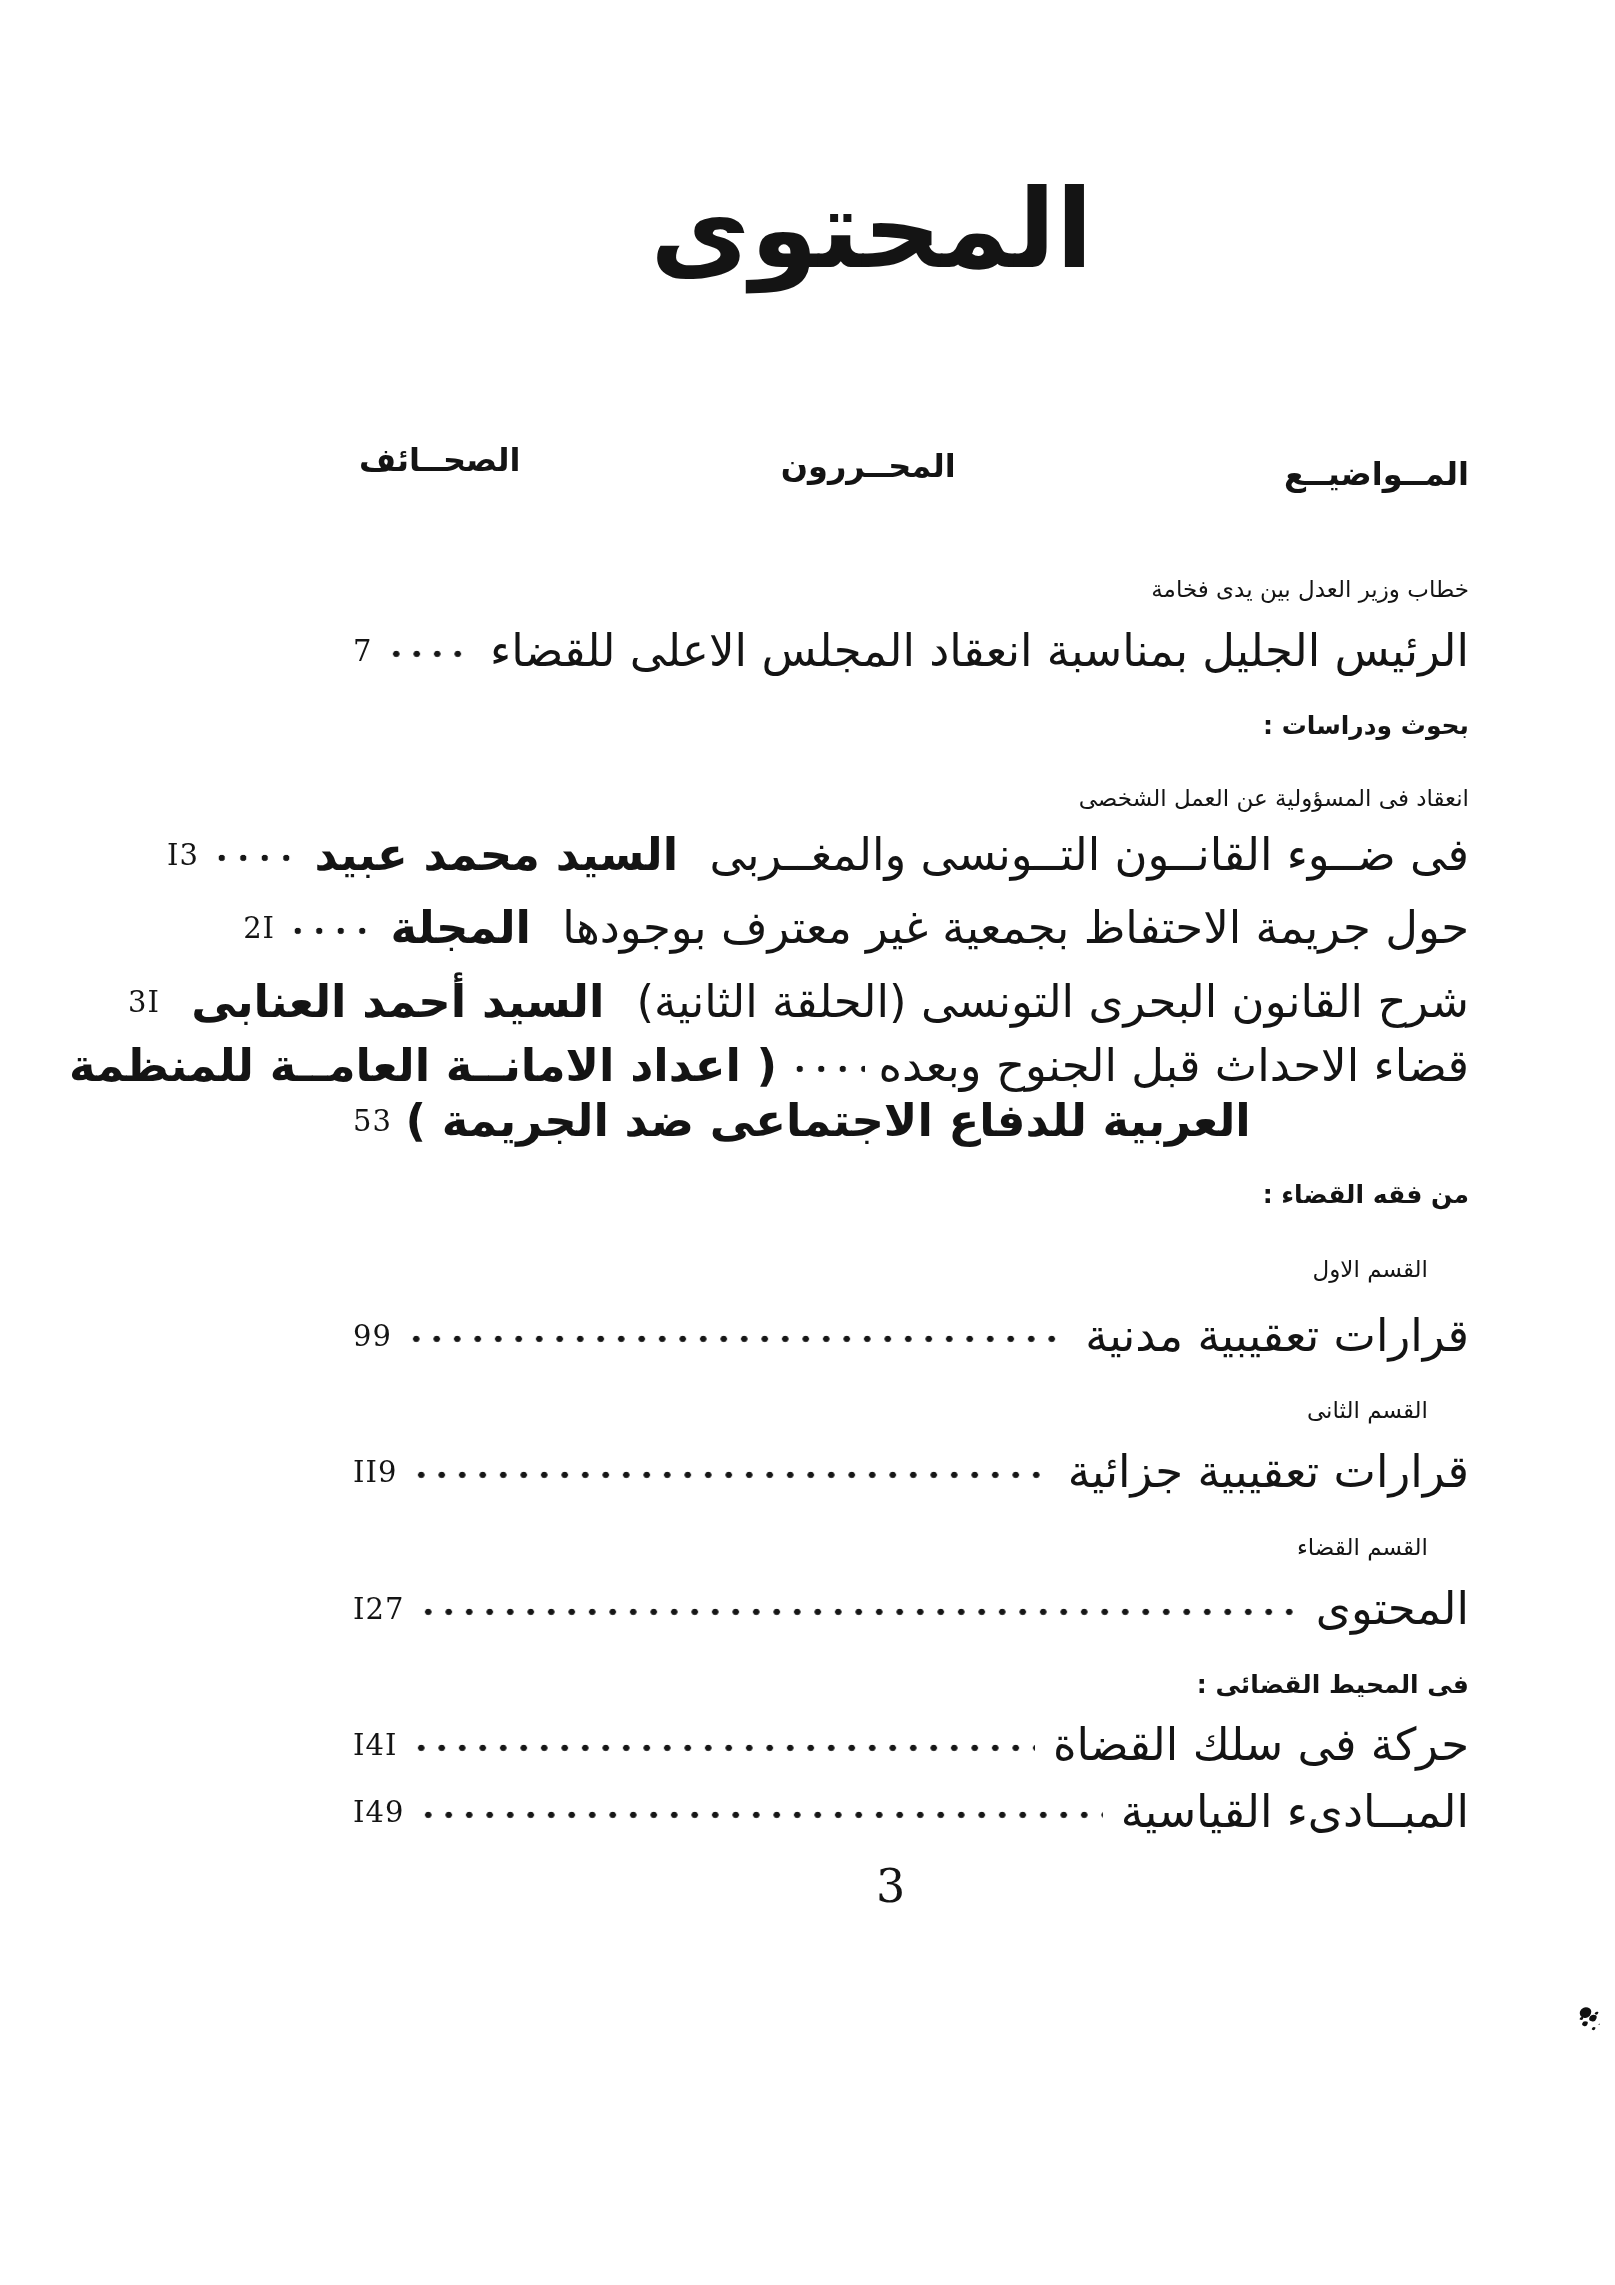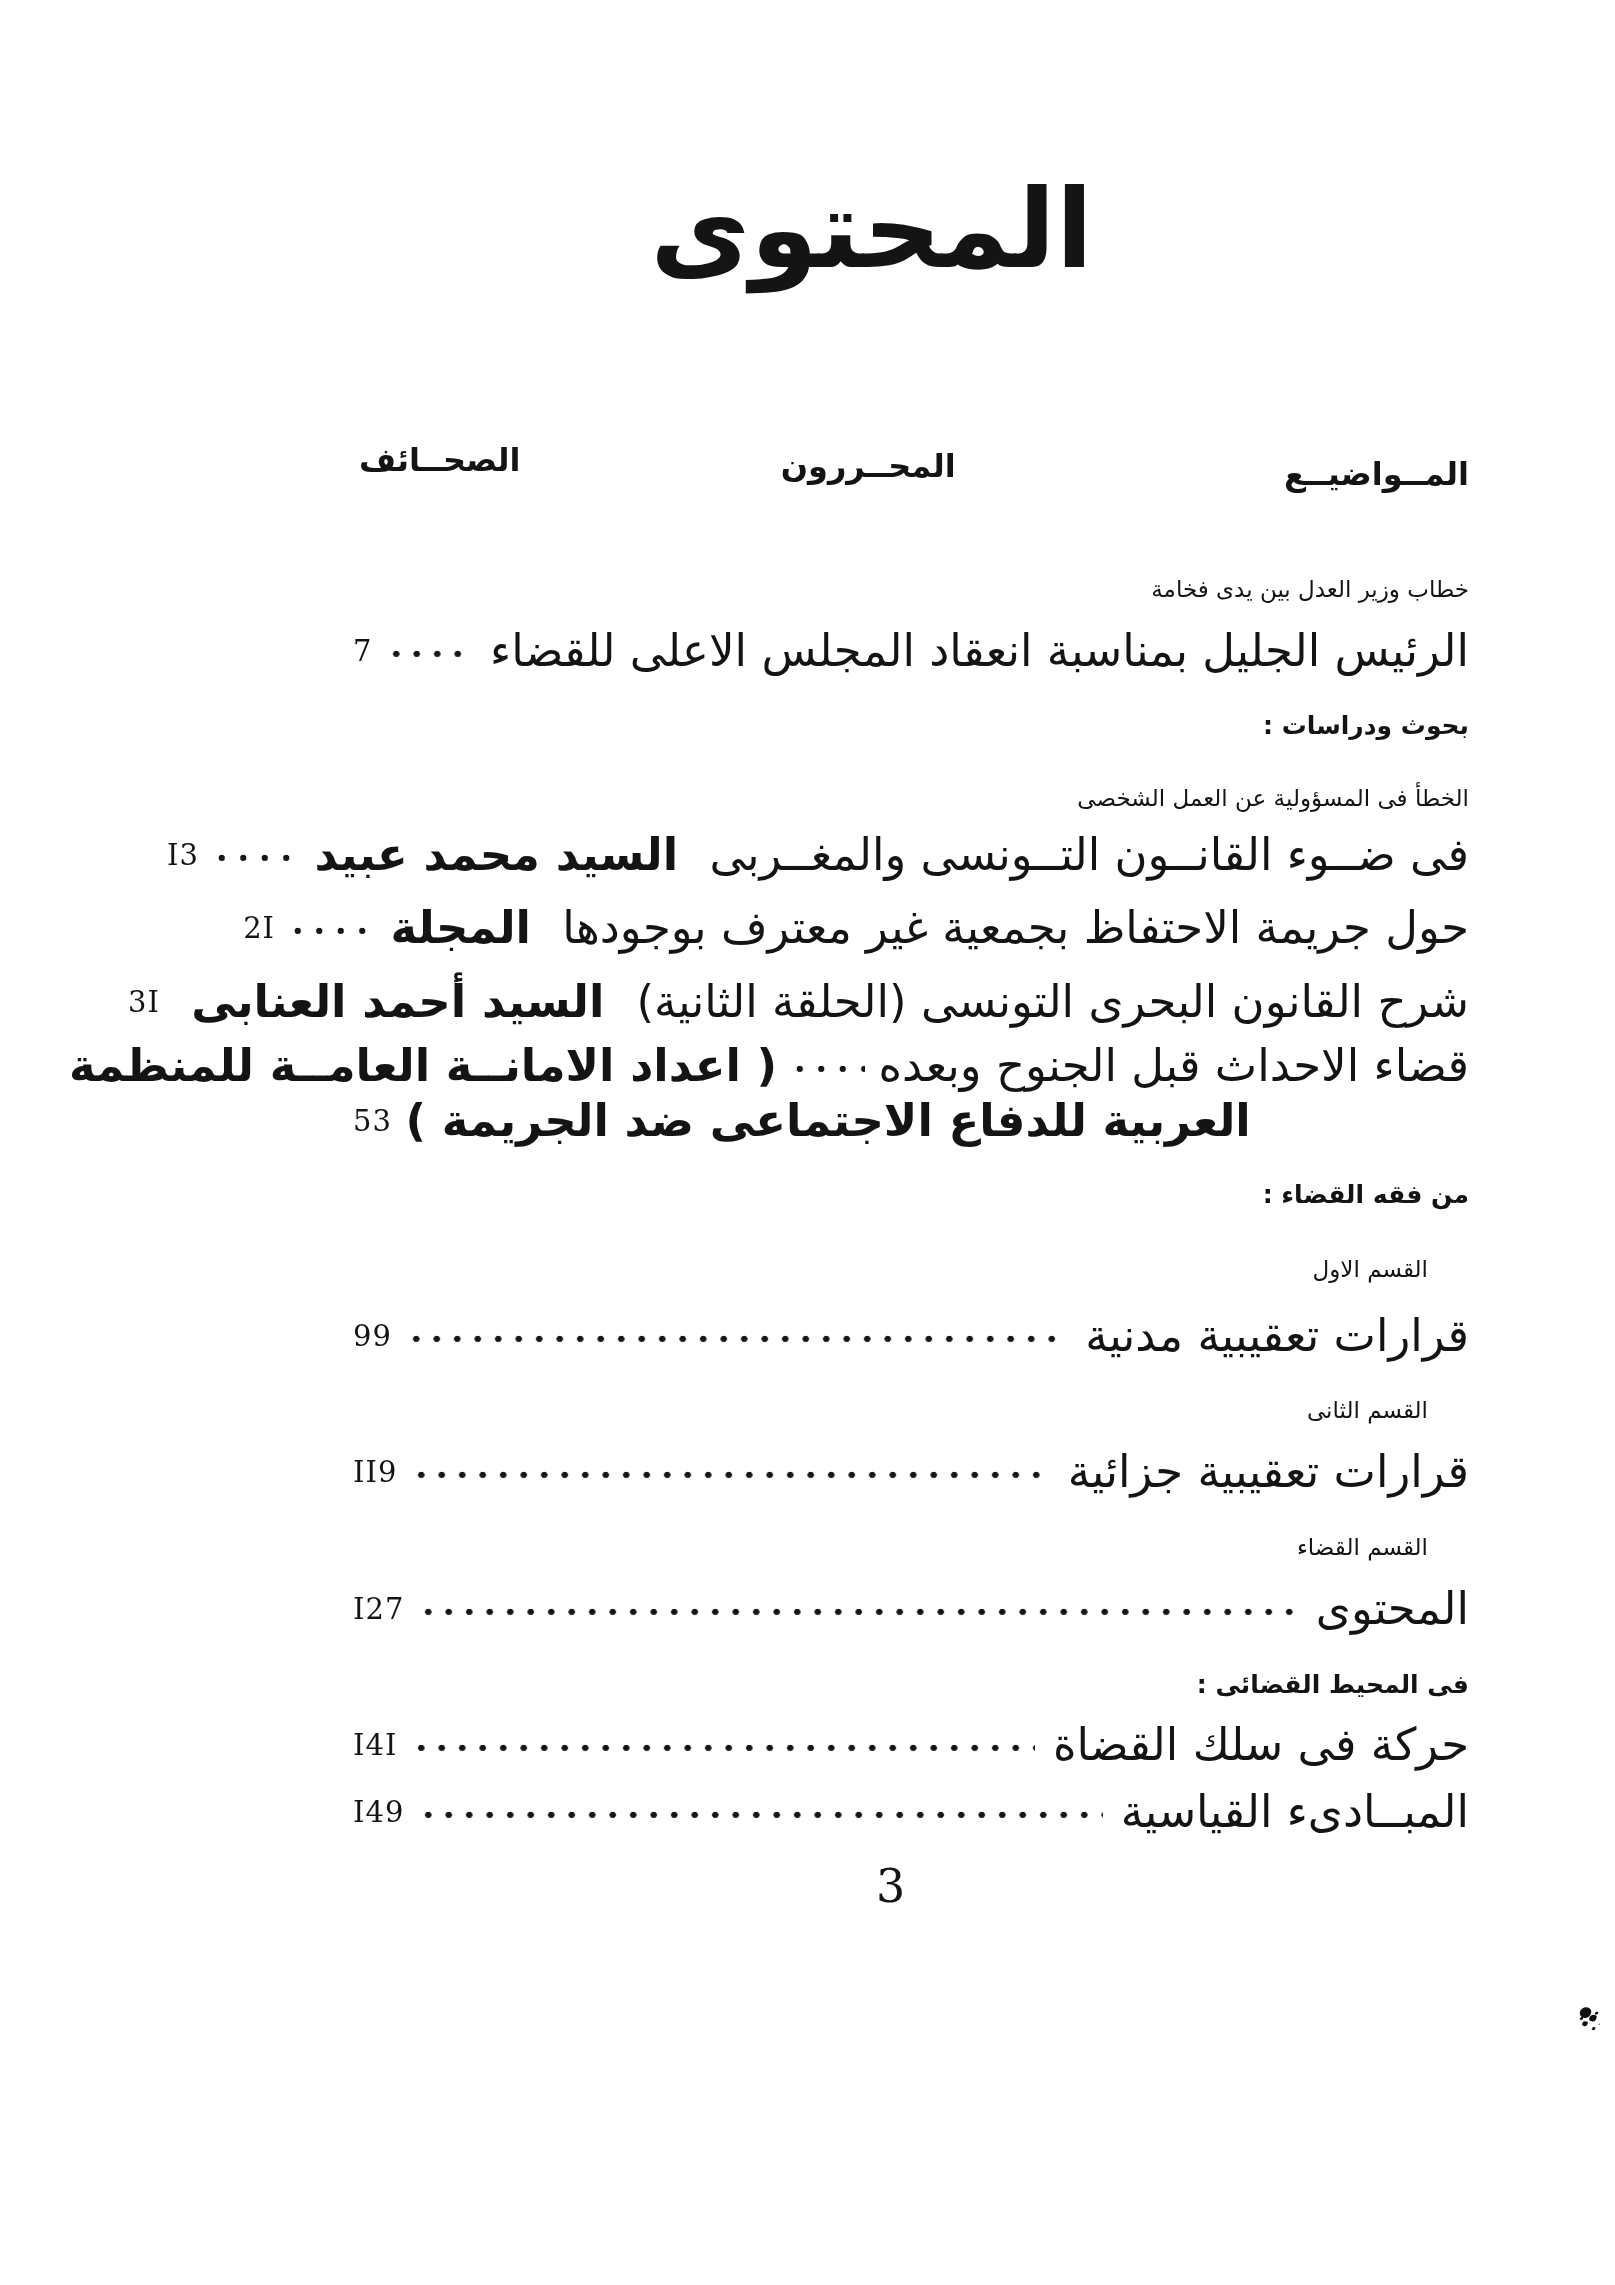--- a/index.html
+++ b/index.html
@@ -94,21 +94,21 @@
 
     <div class="textrow" style="top:561px">خطاب وزير العدل بين يدى فخامة</div>
     <div class="row" style="top:622px">
       <span class="entry-title">الرئيس الجليل بمناسبة انعقاد المجلس الاعلى للقضاء</span>
       <span class="leader"></span>
       <span class="num">7</span>
     </div>
 
     <div class="textrow section" style="top:697px">بحوث ودراسات :</div>
 
-    <div class="textrow" style="top:770px">الخطأ فى المسؤولية عن العمل الشخصى</div>
+    <div class="textrow" style="top:770px">انعقاد فى المسؤولية عن العمل الشخصى</div>
     <div class="row" style="top:826px">
       <span class="entry-title">فى ضــوء القانــون التــونسى والمغــربى</span>
       <span class="leader"></span>
       <span class="entry-title bold">السيد محمد عبيد</span>
       <span class="dots-sm"></span>
       <span class="num">I3</span>
     </div>
 
     <div class="row" style="top:899px">
       <span class="entry-title">حول جريمة الاحتفاظ بجمعية غير معترف بوجودها</span>

